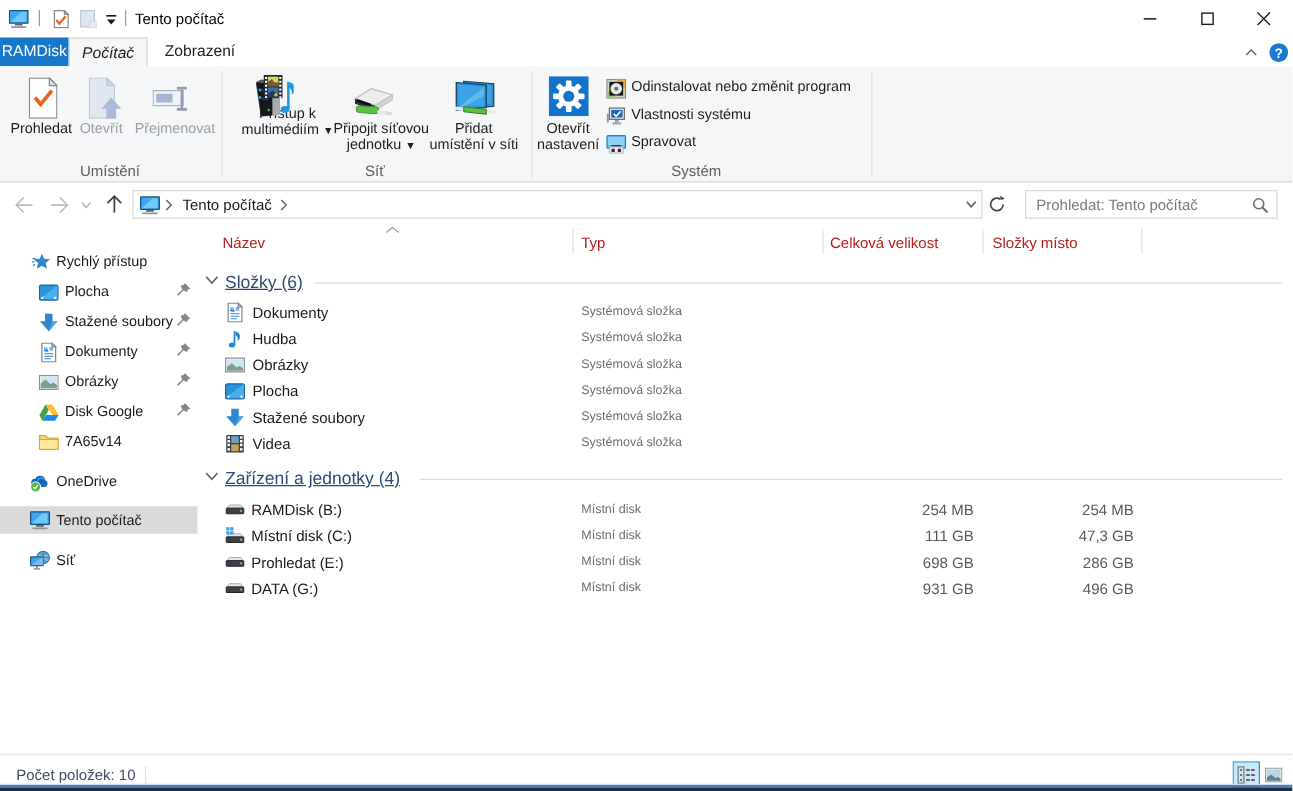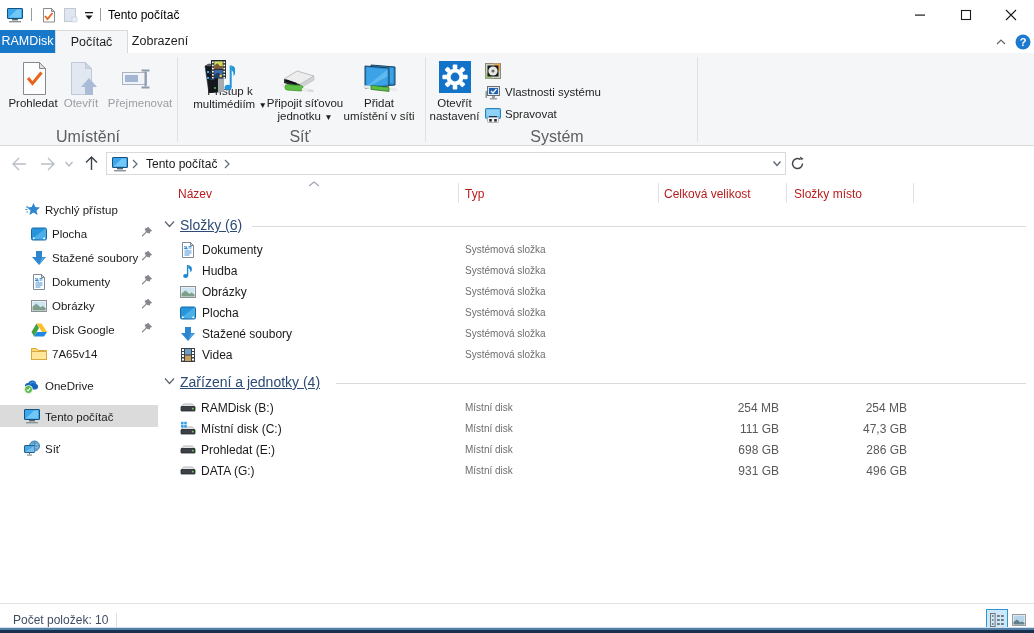--- a/index.html
+++ b/index.html
@@ -8,26 +8,26 @@
   .abs { position:absolute; }
   .win { position:absolute; left:0; top:0; width:1034px; height:633px; background:#fff; }
   
   .titlebar { position:absolute; left:0; top:0; width:1034px; height:30px; background:#fff; }
   .tsep { position:absolute; width:1px; height:13px; top:8px; background:#9b9b9b; }
   .title-text { position:absolute; left:108px; top:8px; font-size:12px; color:#000; }
   .wbtn { position:absolute; top:0; width:46px; height:30px; }
   
   .tabrow { position:absolute; left:0; top:30px; width:1034px; height:23px; background:#fff; }
   .tab-file { position:absolute; left:0; top:0; width:55px; height:23px; background:#1777c8; color:#fff; text-align:center; line-height:23px; font-size:12.5px; }
-  .tab-sel { position:absolute; left:55px; top:0; width:73px; height:24px; background:#f5f6f7; border:1px solid #d8d9da; border-bottom:none; text-align:center; line-height:23px; color:#1e1e1e; font-size:12.5px; }
+  .tab-sel { position:absolute; left:55px; top:0; width:63px; height:24px; background:#f5f6f7; border:1px solid #d8d9da; border-bottom:none; text-align:center; line-height:23px; color:#1e1e1e; font-size:12.5px;font-style:italic; }
   .tab-plain { position:absolute; left:118px; top:0; width:84px; height:23px; text-align:center; line-height:23px; color:#1e1e1e; font-size:12.5px; }
   
   .ribbon { position:absolute; left:0; top:53px; width:1034px; height:93px; background:#f5f6f7; border-bottom:1px solid #d8d9da; }
   .rsep { position:absolute; top:4px; width:1px; height:85px; background:#e0e1e2; }
-  .rlabel { position:absolute; top:77px; height:14px; line-height:14px; text-align:center; color:#5e5e5e; font-size:16px; }
+  .rlabel { position:absolute; top:77px; height:14px; line-height:14px; text-align:center; color:#5e5e5e; font-size:12px; }
   .rbtn-label { position:absolute; text-align:center; font-size:11.5px; line-height:13px; color:#1e1e1e; white-space:nowrap; }
   .rbtn-label.dis { color:#9a9fa5; }
   .rsmall-label { position:absolute; font-size:11.5px; color:#1e1e1e; height:16px; line-height:16px; }
   
   .addrrow { position:absolute; left:0; top:147px; width:1034px; height:34px; background:#fff; }
   .addrbox { position:absolute; left:106px; top:5px; width:680px; height:23px; border:1px solid #d9d9d9; background:#fff; }
   .searchbox { position:absolute; left:820px; top:5px; width:202px; height:23px; border:1px solid #d9d9d9; background:#fff; }
   
   .content { position:absolute; left:0; top:181px; width:1034px; height:422px; background:#fff; }
   .side-item { position:absolute; height:22px; line-height:22px; color:#1a1a1a; font-size:11.5px; }
@@ -103,20 +103,21 @@
     <div class="rlabel" style="left:250px;width:100px">Síť</div>
     <div class="rlabel" style="left:507px;width:100px">Systém</div>
 
     <div class="rbtn-label" style="left:0;top:44px;width:66px">Prohledat</div>
     <div class="rbtn-label dis" style="left:54px;top:44px;width:54px">Otevřít</div>
     <div class="rbtn-label dis" style="left:105px;top:44px;width:70px">Přejmenovat</div>
     <div class="rbtn-label" style="left:186px;top:32px;width:88px">Přístup k<br>multimédiím&nbsp;<span style="font-size:8.5px">▼</span></div>
     <div class="rbtn-label" style="left:261px;top:44px;width:88px">Připojit síťovou<br>jednotku&nbsp;<span style="font-size:8.5px">▼</span></div>
     <div class="rbtn-label" style="left:335px;top:44px;width:88px">Přidat<br>umístění v síti</div>
     <div class="rbtn-label" style="left:412px;top:44px;width:85px">Otevřít<br>nastavení</div>
+    <div class="rsmall-label" style="left:505px;top:9px">Odinstalovat nebo změnit program</div>
     <div class="rsmall-label" style="left:505px;top:31px">Vlastnosti systému</div>
     <div class="rsmall-label" style="left:505px;top:53px">Spravovat</div>
 
     <svg class="abs" style="left:23px;top:9px" width="23" height="33" viewBox="0 0 23 33">
       <path d="M0.5 0.5 h16 l6 6 v26 h-22 z" fill="#fdfdfd" stroke="#87898c"></path>
       <path d="M16.5 0.5 l6 6 h-6 z" fill="#dde1e6" stroke="#87898c"></path>
       <path d="M5 16 l4.5 5.5 l9 -11" stroke="#e8641b" stroke-width="3" fill="none"></path>
     </svg>
 
     <svg class="abs" style="left:71px;top:9px" width="28" height="33" viewBox="0 0 28 33">
@@ -270,20 +271,27 @@
       <svg class="abs" style="left:665px;top:7px" width="10" height="8" viewBox="0 0 10 8">
           <path d="M1.5 1.5 l3.5 4 l3.5 -4" stroke="#5a646e" stroke-width="1.3" fill="none"></path>
         </svg>
     </div>
 
     <svg class="abs" style="left:790px;top:9px" width="15" height="15" viewBox="0 0 15 15">
       <path d="M12.5 7.5 a5 5 0 1 1 -2.2 -4.1" stroke="#41484f" stroke-width="1.4" fill="none"></path>
       <path d="M10 0.5 l0.6 3.4 l3.3 -0.9 z" fill="#41484f"></path>
     </svg>
 
+    <div class="searchbox">
+      <div class="abs" style="left:8px;top:4px;color:#7a7a7a">Prohledat: Tento počítač</div>
+      <svg class="abs" style="left:180px;top:4px" width="14" height="14" viewBox="0 0 14 14">
+        <circle cx="6" cy="6" r="4" stroke="#6e6e6e" stroke-width="1.3" fill="none"></circle>
+        <path d="M9 9 L13 13" stroke="#6e6e6e" stroke-width="1.5"></path>
+      </svg>
+    </div>
   </div>
 
   <div class="content">
 
     <div class="abs" style="left:0;top:224px;width:158px;height:22px;background:#dbdbdb"></div>
 
     <svg class="icon16" style="left:25px;top:21px" viewBox="0 0 16 16">
       <path d="M8.5 1 l1.8 4 l4.7 0.4 l-3.5 3 l1.1 4.6 l-4.1 -2.5 l-4.1 2.5 l1.1 -4.6 l-3.5 -3 l4.7 -0.4 z" fill="#2f86d0"></path>
       <path d="M1 5 h2.5 M0.5 7.5 h2 M1.5 10 h1.5" stroke="#2f86d0" stroke-width="1.1"></path>
     </svg>

